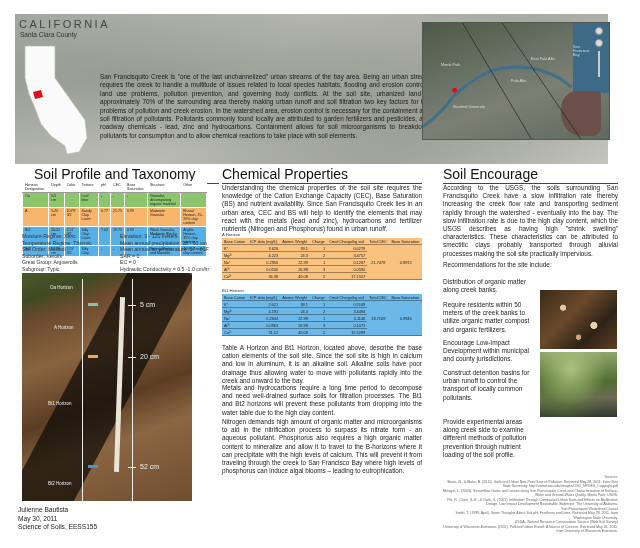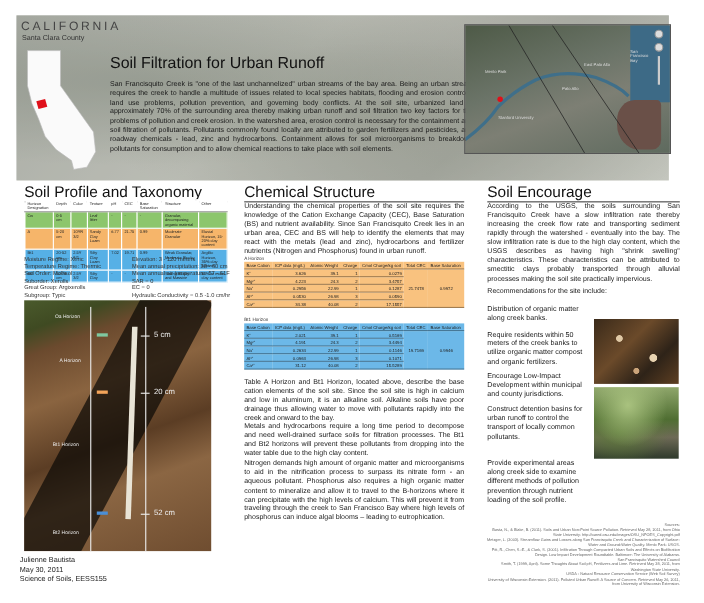--- a/index.html
+++ b/index.html
@@ -68,21 +68,20 @@
 <body>
 
 <div class="banner">
   <div class="banner-veil"></div>
   <div class="ca-title">CALIFORNIA</div>
   <div class="ca-sub">Santa Clara County</div>
   <svg class="ca-map" viewBox="0 0 70 115">
     <path d="M4 4 L34 4 L34 36 L64 78 L66 96 L58 110 L46 112 L44 104 L30 94 L20 82 L14 66 L8 52 L4 36 Z" fill="#fafafa" stroke="#bbb" stroke-width=".6"></path>
     <path d="M12 50 L20 48 L22 55 L14 57 Z" fill="#e0101a"></path>
   </svg>
-  <div class="subtitle">Soil Filtration for Urban Runoff</div>
   <div class="intro">San Francisquito Creek is "one of the last unchannelized" urban streams of the bay area. Being an urban stream requires the creek to handle a multitude of issues related to local species habitats, flooding and erosion controls, land use problems, pollution prevention, and governing body conflicts. At the soil site, urbanized land is approximately 70% of the surrounding area thereby making urban runoff and soil filtration two key factors for the problems of pollution and creek erosion. In the watershed area, erosion control is necessary for the containment and soil filtration of pollutants. Pollutants commonly found locally are attributed to garden fertilizers and pesticides, and roadway chemicals - lead, zinc and hydrocarbons. Containment allows for soil microorganisms to breakdown pollutants for consumption and to allow chemical reactions to take place with soil elements.</div>
 </div>
 
 <div class="sat-map">
   <div class="bay"></div>
   <div class="marsh"></div>
   <svg class="creek" viewBox="0 0 188 118" preserveAspectRatio="none">
     <path d="M0 105 Q20 90 30 75 Q45 60 65 50 Q90 40 120 48 Q140 55 150 65" fill="none" stroke="#3f6f8a" stroke-width="3"></path>
     <line x1="40" y1="0" x2="110" y2="118" stroke="#222" stroke-width=".7"></line>
     <line x1="80" y1="0" x2="160" y2="118" stroke="#222" stroke-width=".7"></line>
@@ -91,21 +90,21 @@
   <span class="sat-label" style="left:18px;top:40px">Menlo Park</span>
   <span class="sat-label" style="left:108px;top:34px">East Palo Alto</span>
   <span class="sat-label" style="left:150px;top:22px;width:22px">San Francisco Bay</span>
   <span class="sat-label" style="left:88px;top:56px">Palo Alto</span>
   <span class="sat-label" style="left:30px;top:82px">Stanford University</span>
   <div class="zoomctl" style="top:4px"></div>
   <div class="zoomctl" style="top:16px"></div>
   <div class="zoombar"></div>
 </div>
 
-<div class="col-h" style="left:22px;top:166px;width:185px">Soil Profile and Taxonomy</div>
+<div class="col-h" style="left:34px;top:166px;width:185px">Soil Profile and Taxonomy</div>
 
 <table class="tax">
   <tbody>
       <tr>
     <th>Horizon Designation</th>
     <th>Depth</th>
     <th>Color</th>
     <th>Texture</th>
     <th>pH</th>
     <th>CEC</th>
@@ -196,21 +195,21 @@
   <span class="cm" style="left:118px;top:80px">20 cm</span>
   <span class="cm" style="left:118px;top:190px">52 cm</span>
 </div>
 
 <div class="author">
   <div>Julienne Bautista</div>
   <div>May 30, 2011</div>
   <div>Science of Soils, EESS155</div>
 </div>
 
-<div class="col-h" style="left:222px;top:166px;width:200px">Chemical Structure</div>
+<div class="col-h" style="left:222px;top:166px;width:200px">Chemical Properties</div>
 <div class="p" style="position:absolute;left:222px;top:184px;width:200px">Understanding the chemical properties of the soil site requires the knowledge of the Cation Exchange Capacity (CEC), Base Saturation (BS) and nutrient availability. Since San Francisquito Creek lies in an urban area, CEC and BS will help to identify the elements that may react with the metals (lead and zinc), hydrocarbons and fertilizer nutrients (Nitrogen and Phosphorus) found in urban runoff.</div>
 
 <div class="tbl-cap" style="top:232px">A Horizon</div>
 <table class="chem-tbl tA" style="top:238px">
   <tbody>
       <tr>
     <th>Base Cation</th>
     <th>ICP data (mg/L)</th>
     <th>Atomic Weight</th>
     <th>Charge</th>

